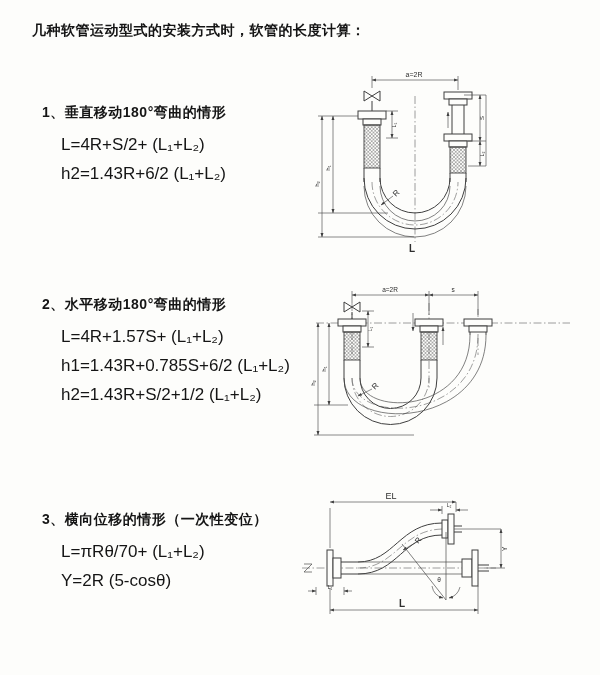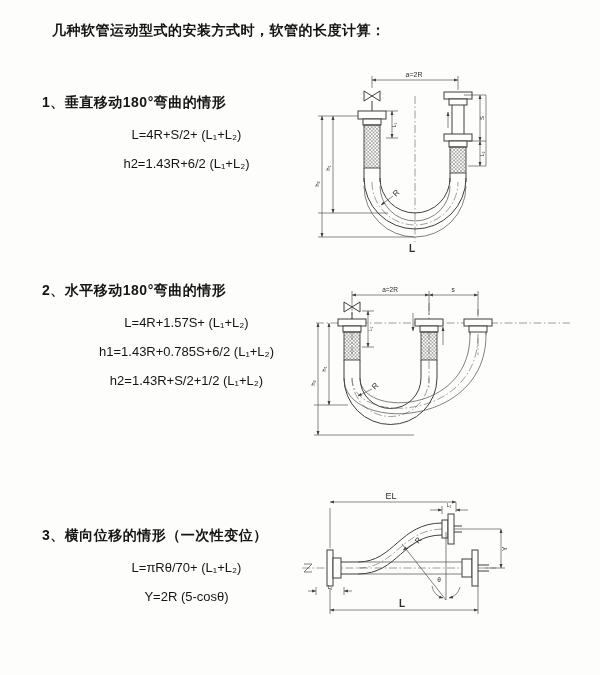--- a/index.html
+++ b/index.html
@@ -4,28 +4,28 @@
 <style>
   html,body{margin:0;padding:0;background:#e9e9e9;}
   .page{
     position:relative;width:600px;height:675px;margin:0 auto;
     background:#fdfdfb;overflow:hidden;
     font-family:"Liberation Sans","DejaVu Sans",sans-serif;
     color:#151515;
   }
   .title{
     position:absolute;left:32px;top:22px;width:540px;
-    font-size:14px;font-weight:bold;letter-spacing:.5px;margin-left:20px;
+    font-size:14px;font-weight:bold;letter-spacing:.5px;
   }
   .section{position:absolute;left:42px;width:270px;}
   .section .heading{font-size:14px;font-weight:bold;letter-spacing:.5px;margin:0 0 8px 0;}
-  .section .formula{font-size:13px;line-height:29px;padding-left:19px;white-space:nowrap;text-align:center;}
-  #sec1{top:94px;}
-  #sec2{top:282px;}
-  #sec3{top:527px;}
+  .section .formula{font-size:17px;line-height:29px;padding-left:19px;white-space:nowrap;}
+  #sec1{top:104px;}
+  #sec2{top:296px;}
+  #sec3{top:511px;}
   .diagram{position:absolute;}
   #dia1{left:300px;top:66px;}
   #dia2{left:296px;top:283px;}
   #dia3{left:296px;top:488px;}
   svg{display:block;}
   svg text{font-family:"Liberation Sans","DejaVu Sans",sans-serif;fill:#2e2e2e;}
   .ln{stroke:#3f3f3f;stroke-width:1;fill:none;}
   .thin{stroke:#4a4a4a;stroke-width:.7;fill:none;}
   .dim{stroke:#4a4a4a;stroke-width:.65;fill:none;}
   .cl{stroke:#6a6a6a;stroke-width:.65;fill:none;stroke-dasharray:8 2.5 1.5 2.5;}

